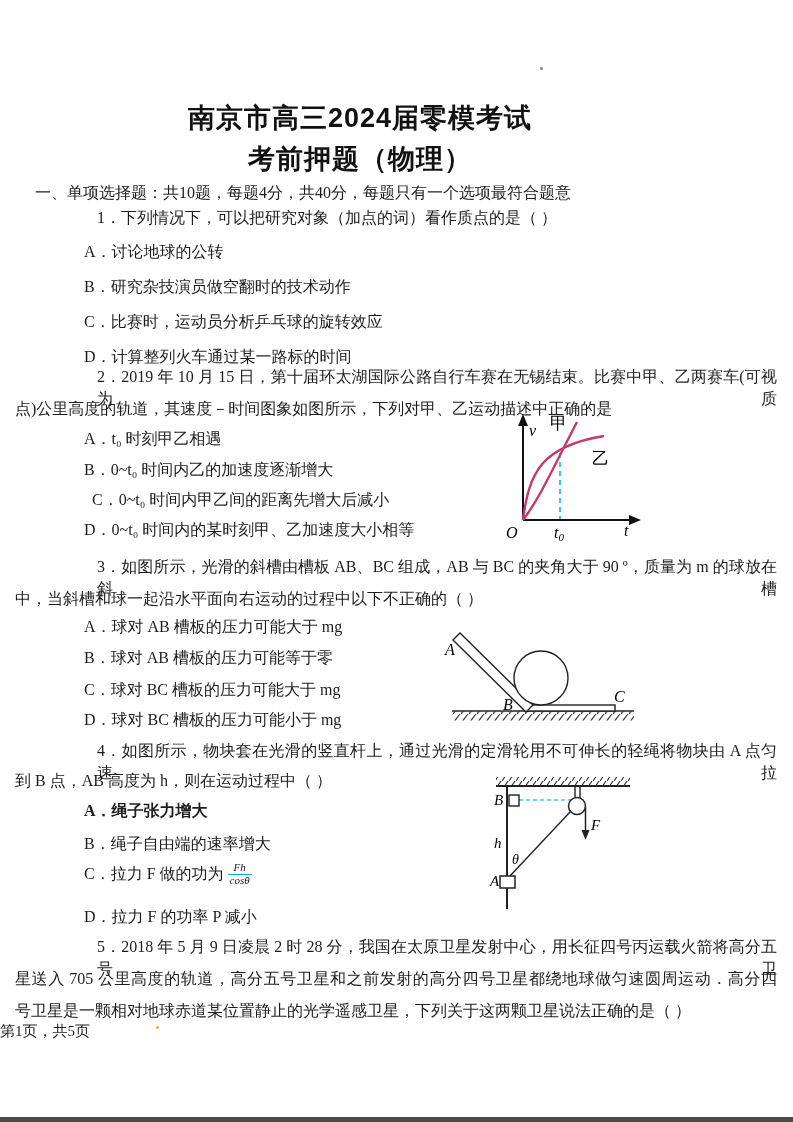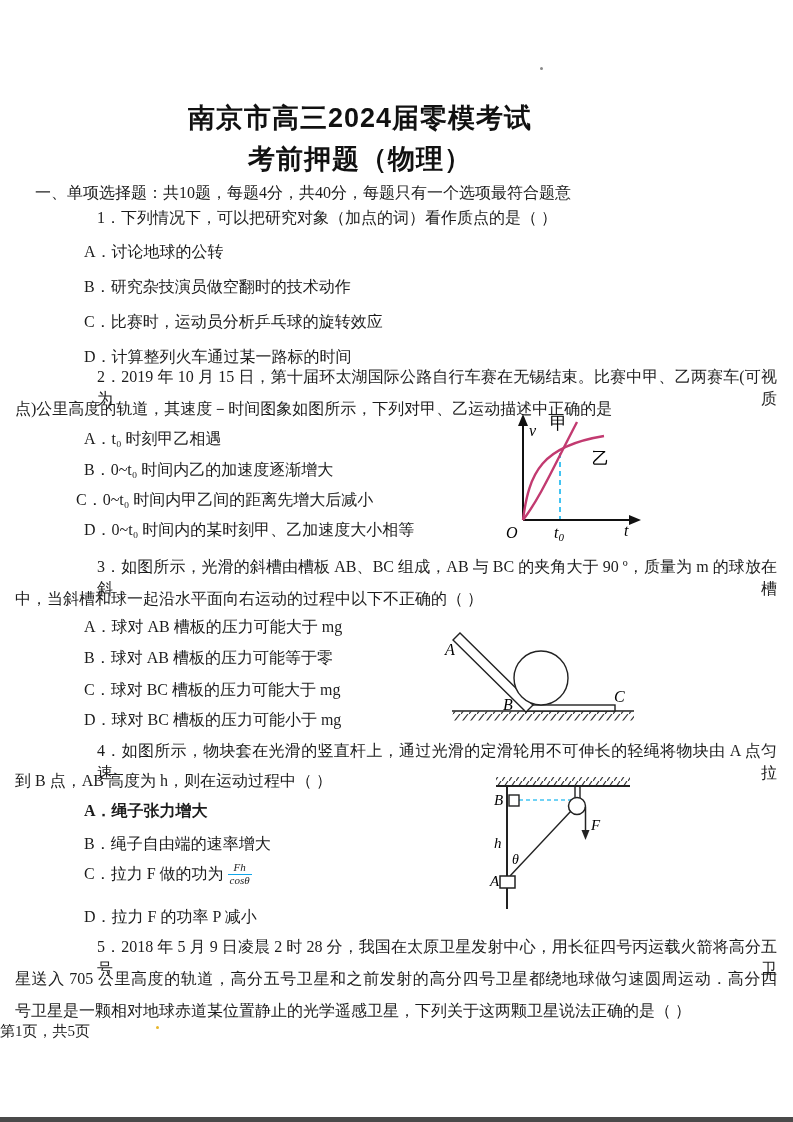--- a/index.html
+++ b/index.html
@@ -45,21 +45,21 @@
 <div class="abs bodyline" style="left:97px;top:207px;">1．下列情况下，可以把研究对象（加点的词）看作质点的是（      ）</div>
 <div class="abs bodyline" style="left:84px;top:241px;">A．讨论地球的公转</div>
 <div class="abs bodyline" style="left:84px;top:276px;">B．研究杂技演员做空翻时的技术动作</div>
 <div class="abs bodyline" style="left:84px;top:311px;">C．比赛时，运动员分析乒乓球的旋转效应</div>
 <div class="abs bodyline" style="left:84px;top:346px;">D．计算整列火车通过某一路标的时间</div>
 
 <div class="abs wrapline" style="left:97px;top:366px;width:680px;">2．2019 年 10 月 15 日，第十届环太湖国际公路自行车赛在无锡结束。比赛中甲、乙两赛车(可视为质</div>
 <div class="abs bodyline" style="left:15px;top:398px;">点)公里高度的轨道，其速度－时间图象如图所示，下列对甲、乙运动描述中正确的是</div>
 <div class="abs bodyline" style="left:84px;top:428px;">A．t₀ 时刻甲乙相遇</div>
 <div class="abs bodyline" style="left:84px;top:459px;">B．0~t₀ 时间内乙的加速度逐渐增大</div>
-<div class="abs bodyline" style="left:76px;top:489px;">C．0~t₀ 时间内甲乙间的距离先增大后减小</div>
+<div class="abs bodyline" style="left:92px;top:489px;">C．0~t₀ 时间内甲乙间的距离先增大后减小</div>
 <div class="abs bodyline" style="left:84px;top:519px;">D．0~t₀ 时间内的某时刻甲、乙加速度大小相等</div>
 
 <svg class="abs" style="left:498px;top:412px;" width="165" height="138" viewBox="0 0 165 138">
 
   <line x1="25" y1="108" x2="25" y2="9" stroke="#111" stroke-width="2"></line>
   <polygon points="25,2 20,14 30,14" fill="#111"></polygon>
   <line x1="25" y1="108" x2="136" y2="108" stroke="#111" stroke-width="2"></line>
   <polygon points="143,108 131,103 131,113" fill="#111"></polygon>
 
   <line x1="62" y1="41" x2="62" y2="107" stroke="#41c3f2" stroke-width="2" stroke-dasharray="5,4"></line>

